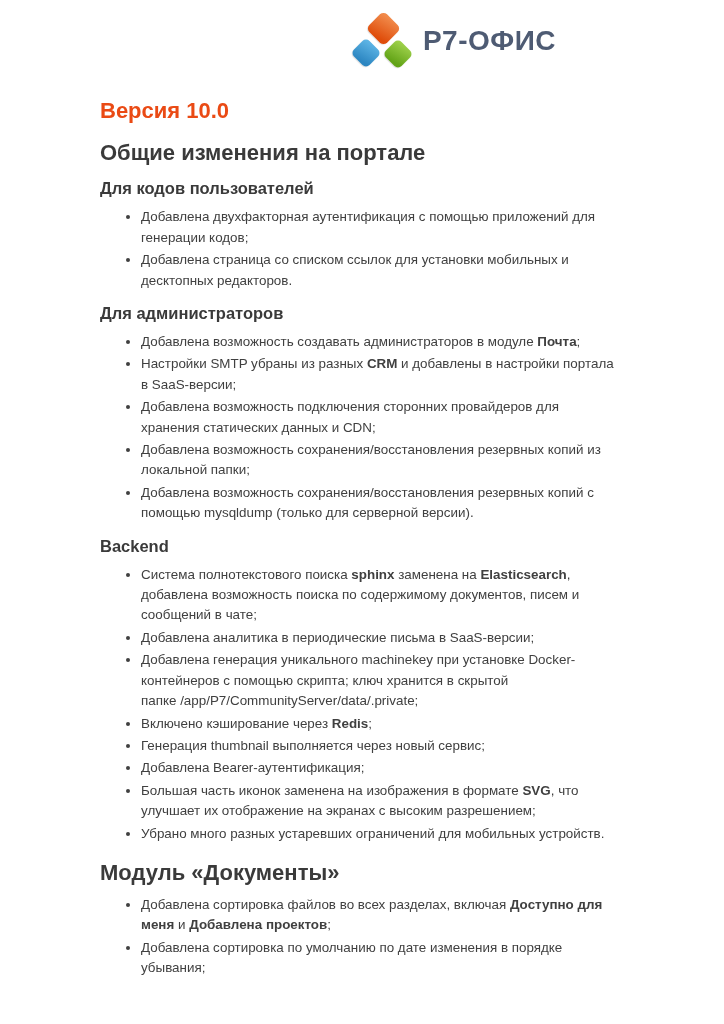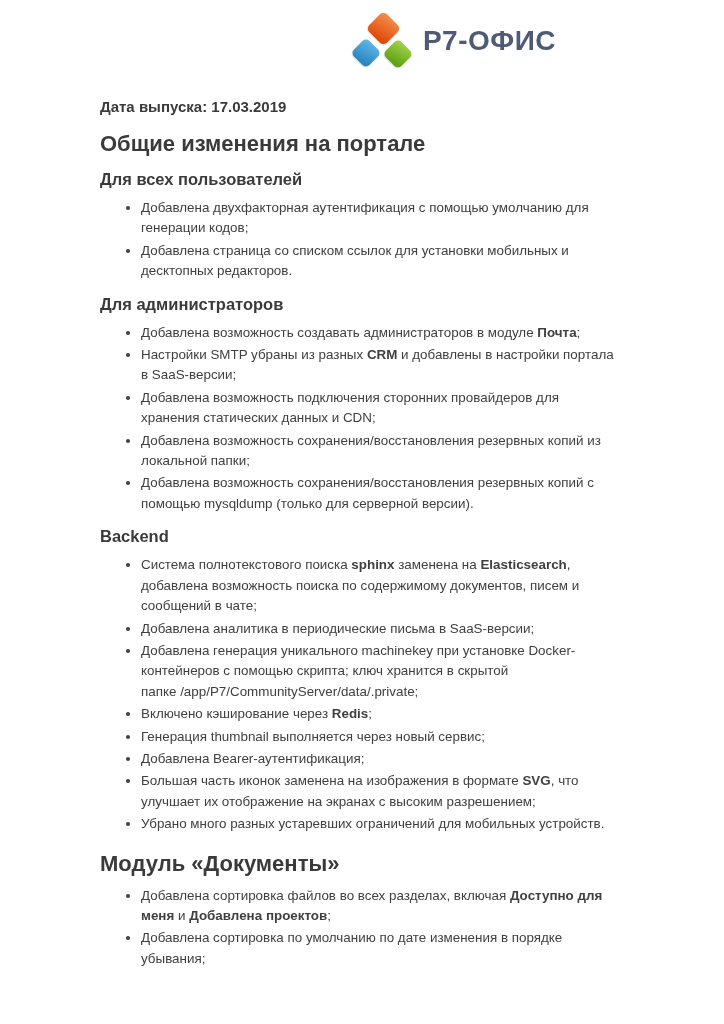--- a/index.html
+++ b/index.html
@@ -84,26 +84,26 @@
   <div class="logo">
     <div class="logo-mark">
       <span class="diamond d-orange"></span>
       <span class="diamond d-blue"></span>
       <span class="diamond d-green"></span>
     </div>
     <span class="logo-text">Р7-ОФИС</span>
   </div>
 
   <div class="content">
-    <p class="release-date">Дата выпуска: 17.03.2019</p>
+    <h1 class="doc-title">Версия 10.0</h1>
     <div id="doc-body">
         <div class="heading h2">Общие изменения на портале</div>
-        <div class="heading h3">Для всех пользователей</div>
+        <div class="heading h3">Для кодов пользователей</div>
         <ul class="bullets">
-          <li><span>Добавлена двухфакторная аутентификация с помощью умолчанию для генерации кодов;</span></li>
+          <li><span>Добавлена двухфакторная аутентификация с помощью приложений для генерации кодов;</span></li>
           <li><span>Добавлена страница со списком ссылок для установки мобильных и десктопных редакторов.</span></li>
         </ul>
         <div class="heading h3">Для администраторов</div>
         <ul class="bullets">
           <li><span>Добавлена возможность создавать администраторов в модуле </span><span class="bold">Почта</span><span>;</span></li>
           <li><span>Настройки SMTP убраны из разных </span><span class="bold">CRM</span><span> и добавлены в настройки портала в SaaS-версии;</span></li>
           <li><span>Добавлена возможность подключения сторонних провайдеров для хранения статических данных и CDN;</span></li>
           <li><span>Добавлена возможность сохранения/восстановления резервных копий из локальной папки;</span></li>
           <li><span>Добавлена возможность сохранения/восстановления резервных копий с помощью mysqldump (только для серверной версии).</span></li>
         </ul>

